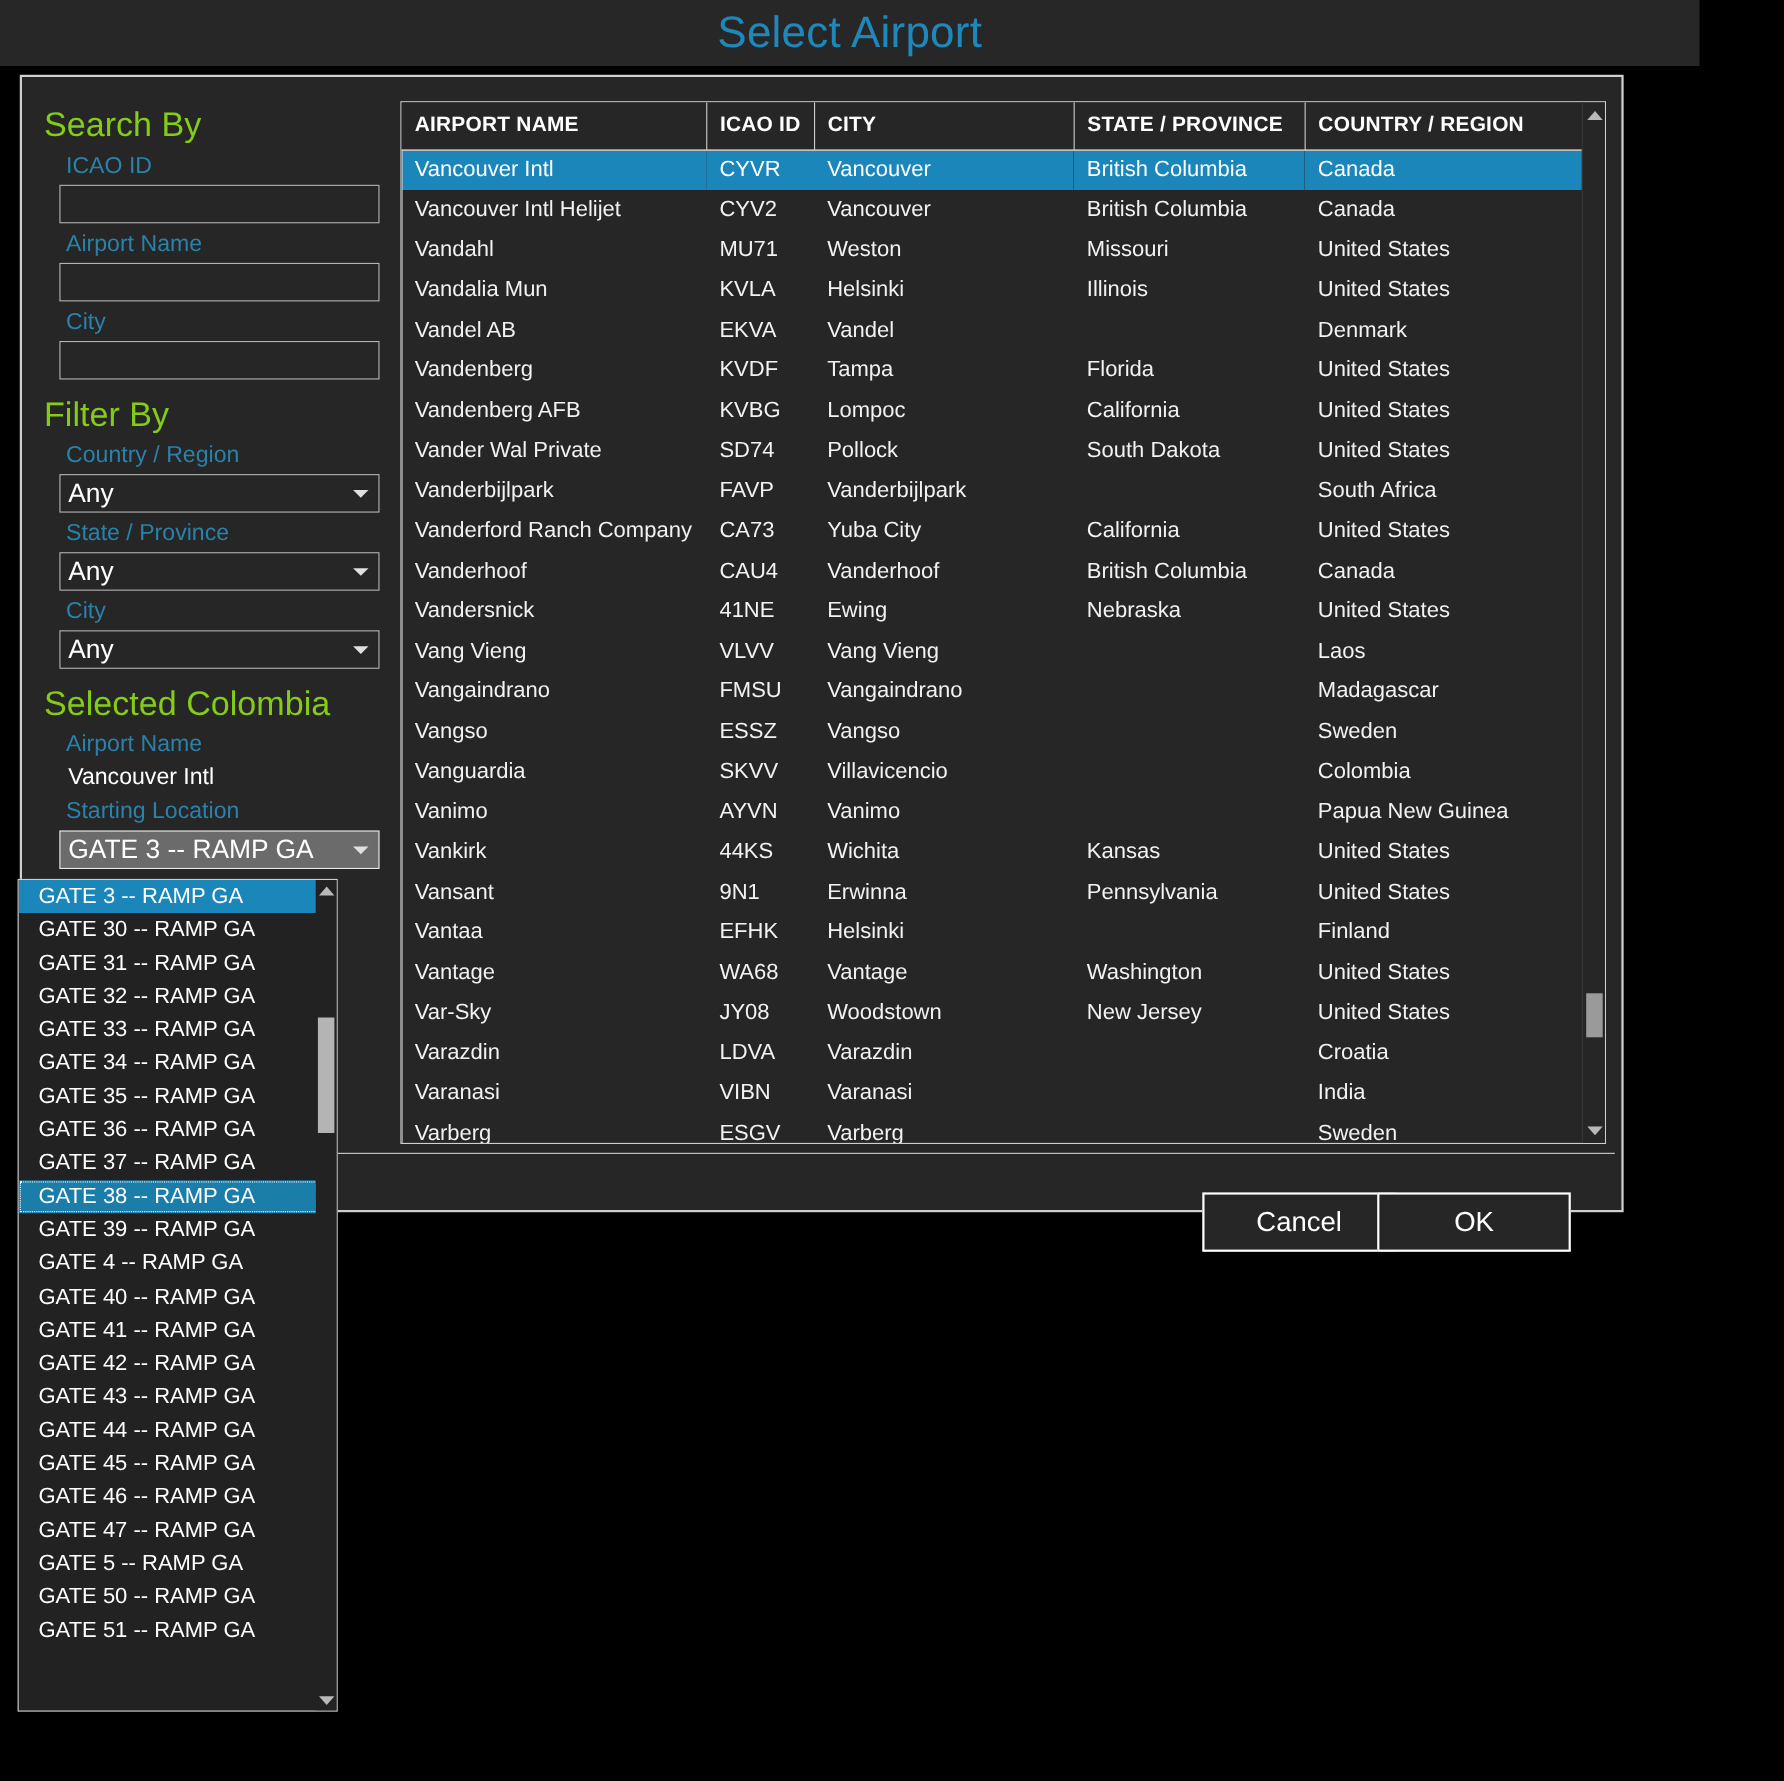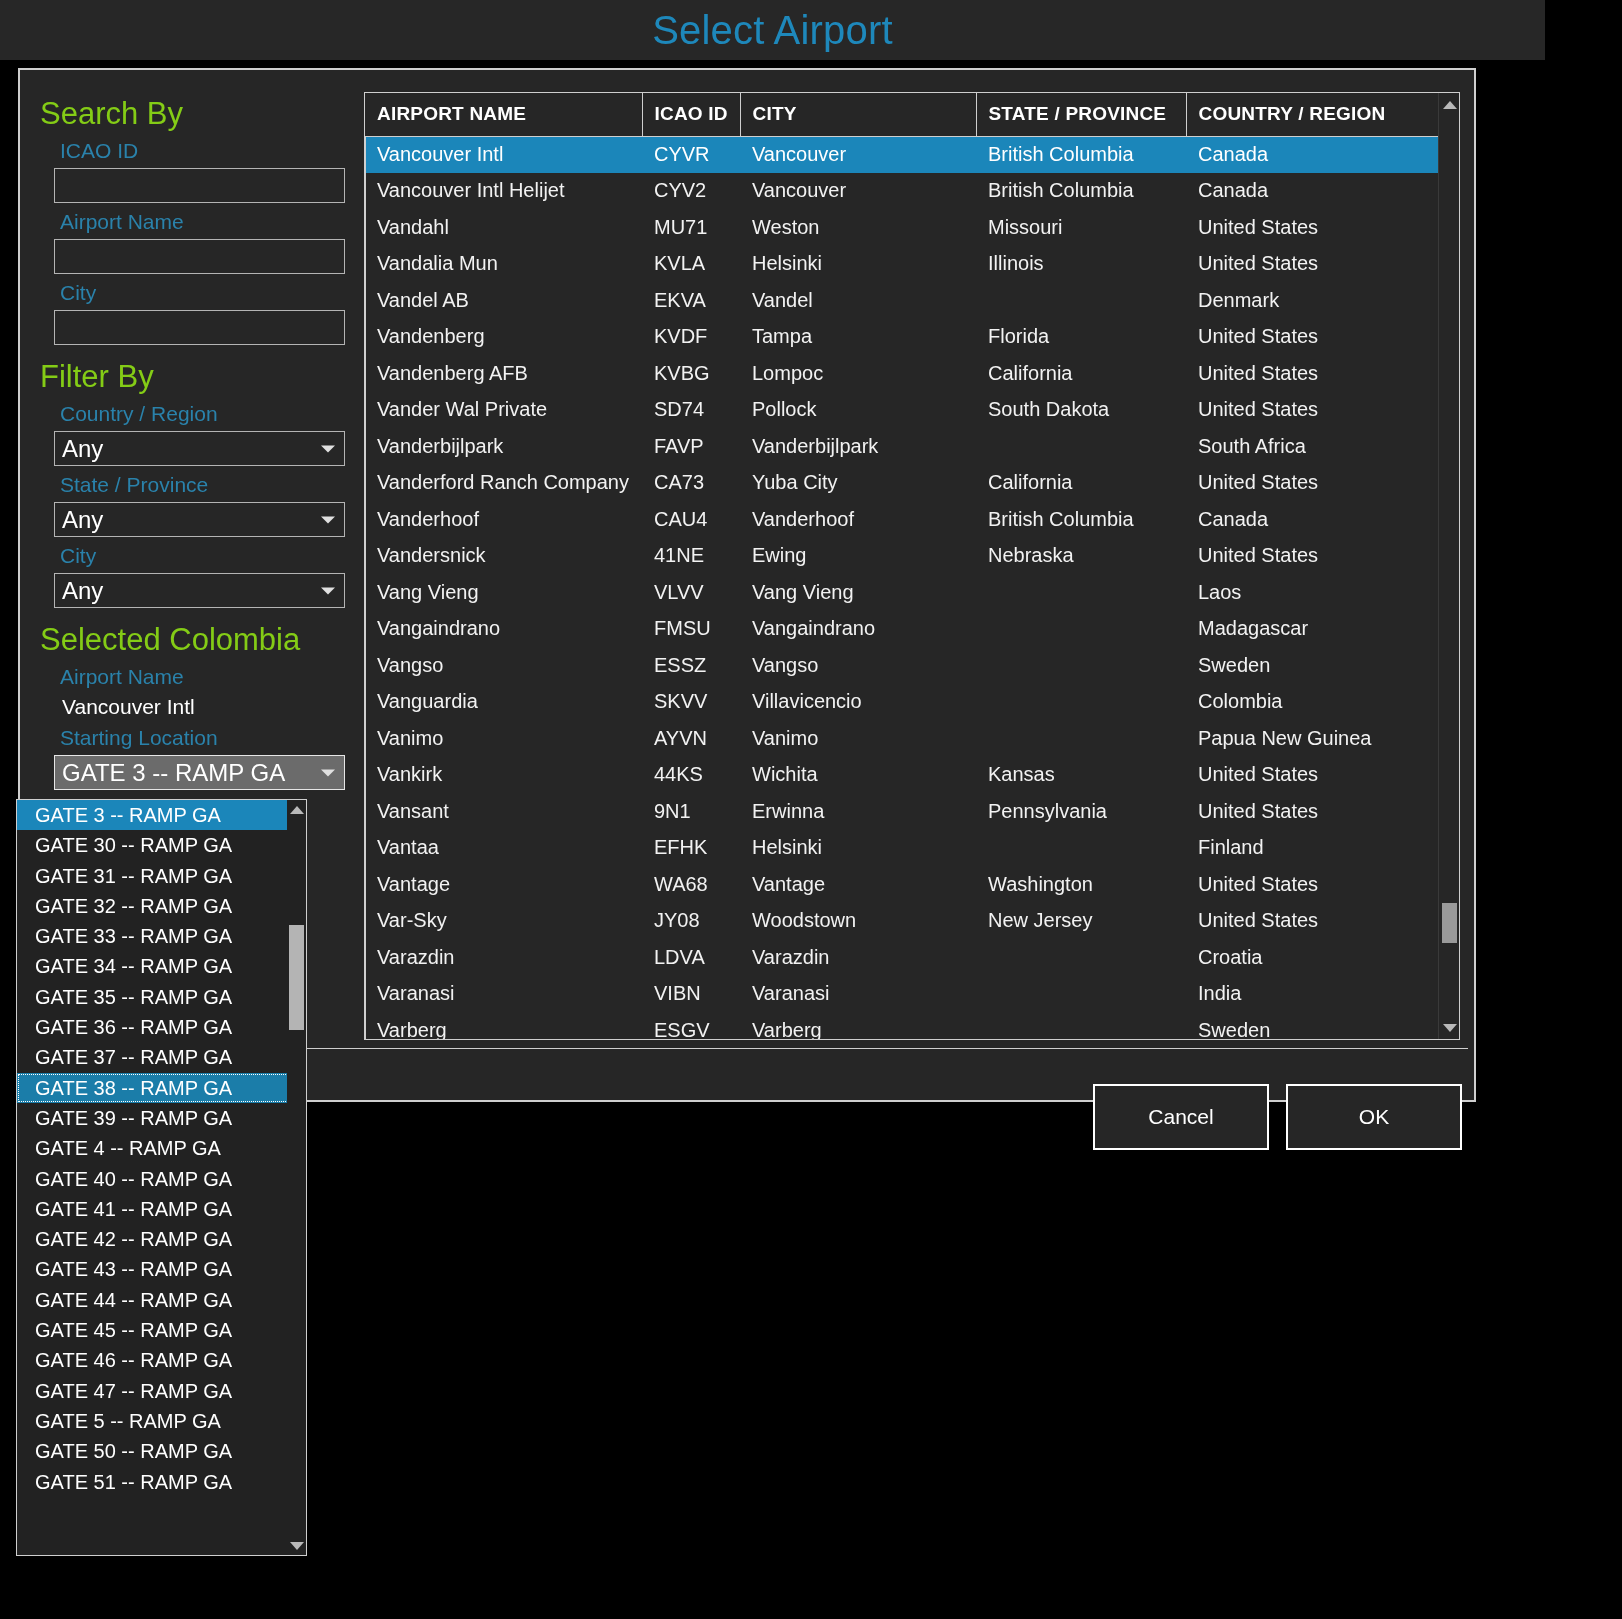--- a/index.html
+++ b/index.html
@@ -259,33 +259,33 @@
   }
 
   
   .footer-rule {
     position: absolute;
     left: 6px; right: 6px; top: 978px;
     height: 1px; background: #cfcfcf;
   }
   .btn {
     position: absolute;
-    height: 66px;
+    height: 54px;
     background: #262626;
     border: 2px solid #ffffff;
     color: #ffffff;
-    font-size: 21px;
+    font-size: 25px;
     font-family: "Liberation Sans", sans-serif;
     cursor: pointer;
     display: flex;
     align-items: center;
     justify-content: center;
   }
   .btn-cancel { left: 1073px; top: 1014px; width: 176px; }
-  .btn-ok     { left: 1266px; top: 1014px; width: 176px; }
+  .btn-ok     { left: 1232px; top: 1014px; width: 176px; }
 </style>
 </head>
 <body>
 
 <div id="root">
 
   <div class="titlebar">
     <div class="title">Select Airport</div>
   </div>
 

